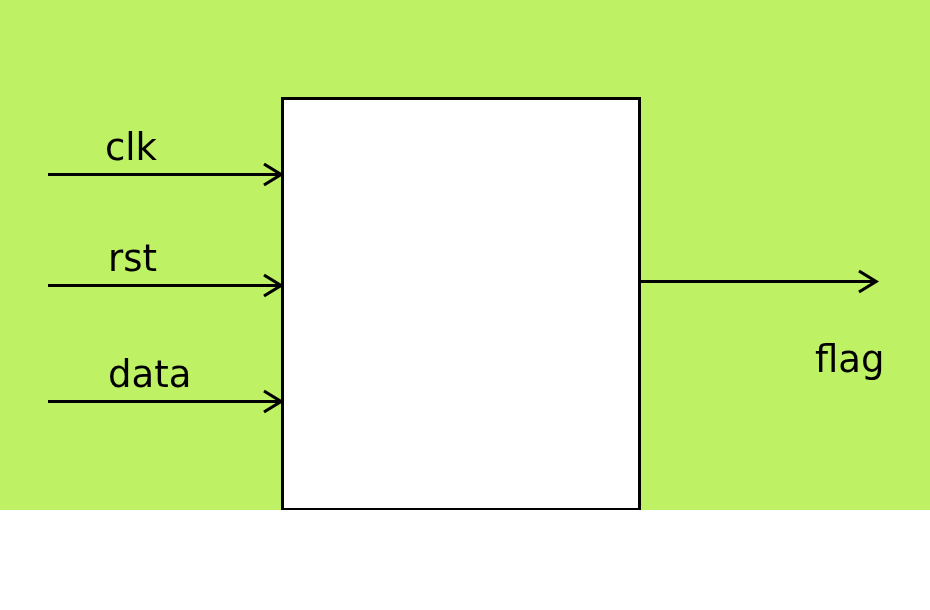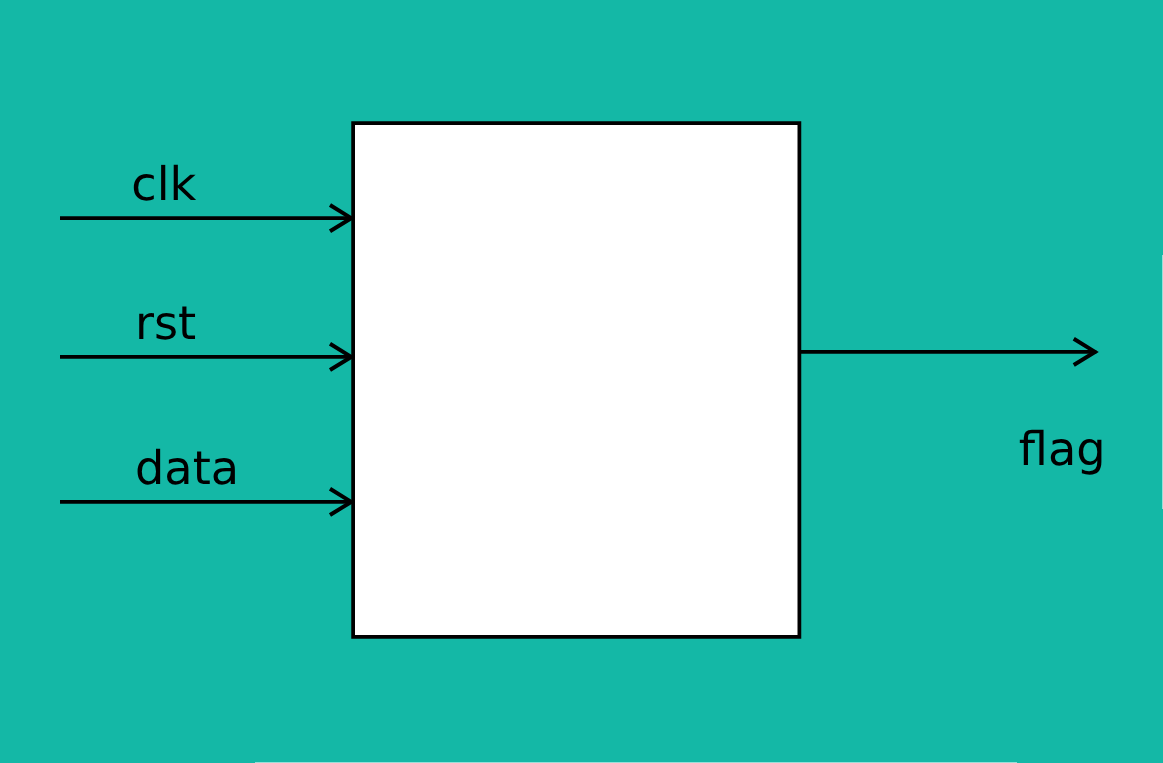--- a/index.html
+++ b/index.html
@@ -7,22 +7,22 @@
     margin: 0;
     padding: 0;
     background: #ffffff;
   }
   body {
     font-family: "DejaVu Sans", "Liberation Sans", sans-serif;
   }
   #canvas {
     position: relative;
     width: 930px;
-    height: 610px;
-    background: #14b8a6;
+    height: 510px;
+    background: #bef264;
     overflow: hidden;
   }
   #diagram-svg {
     position: absolute;
     left: 0;
     top: 0;
     width: 930px;
     height: 610px;
     display: block;
   }

